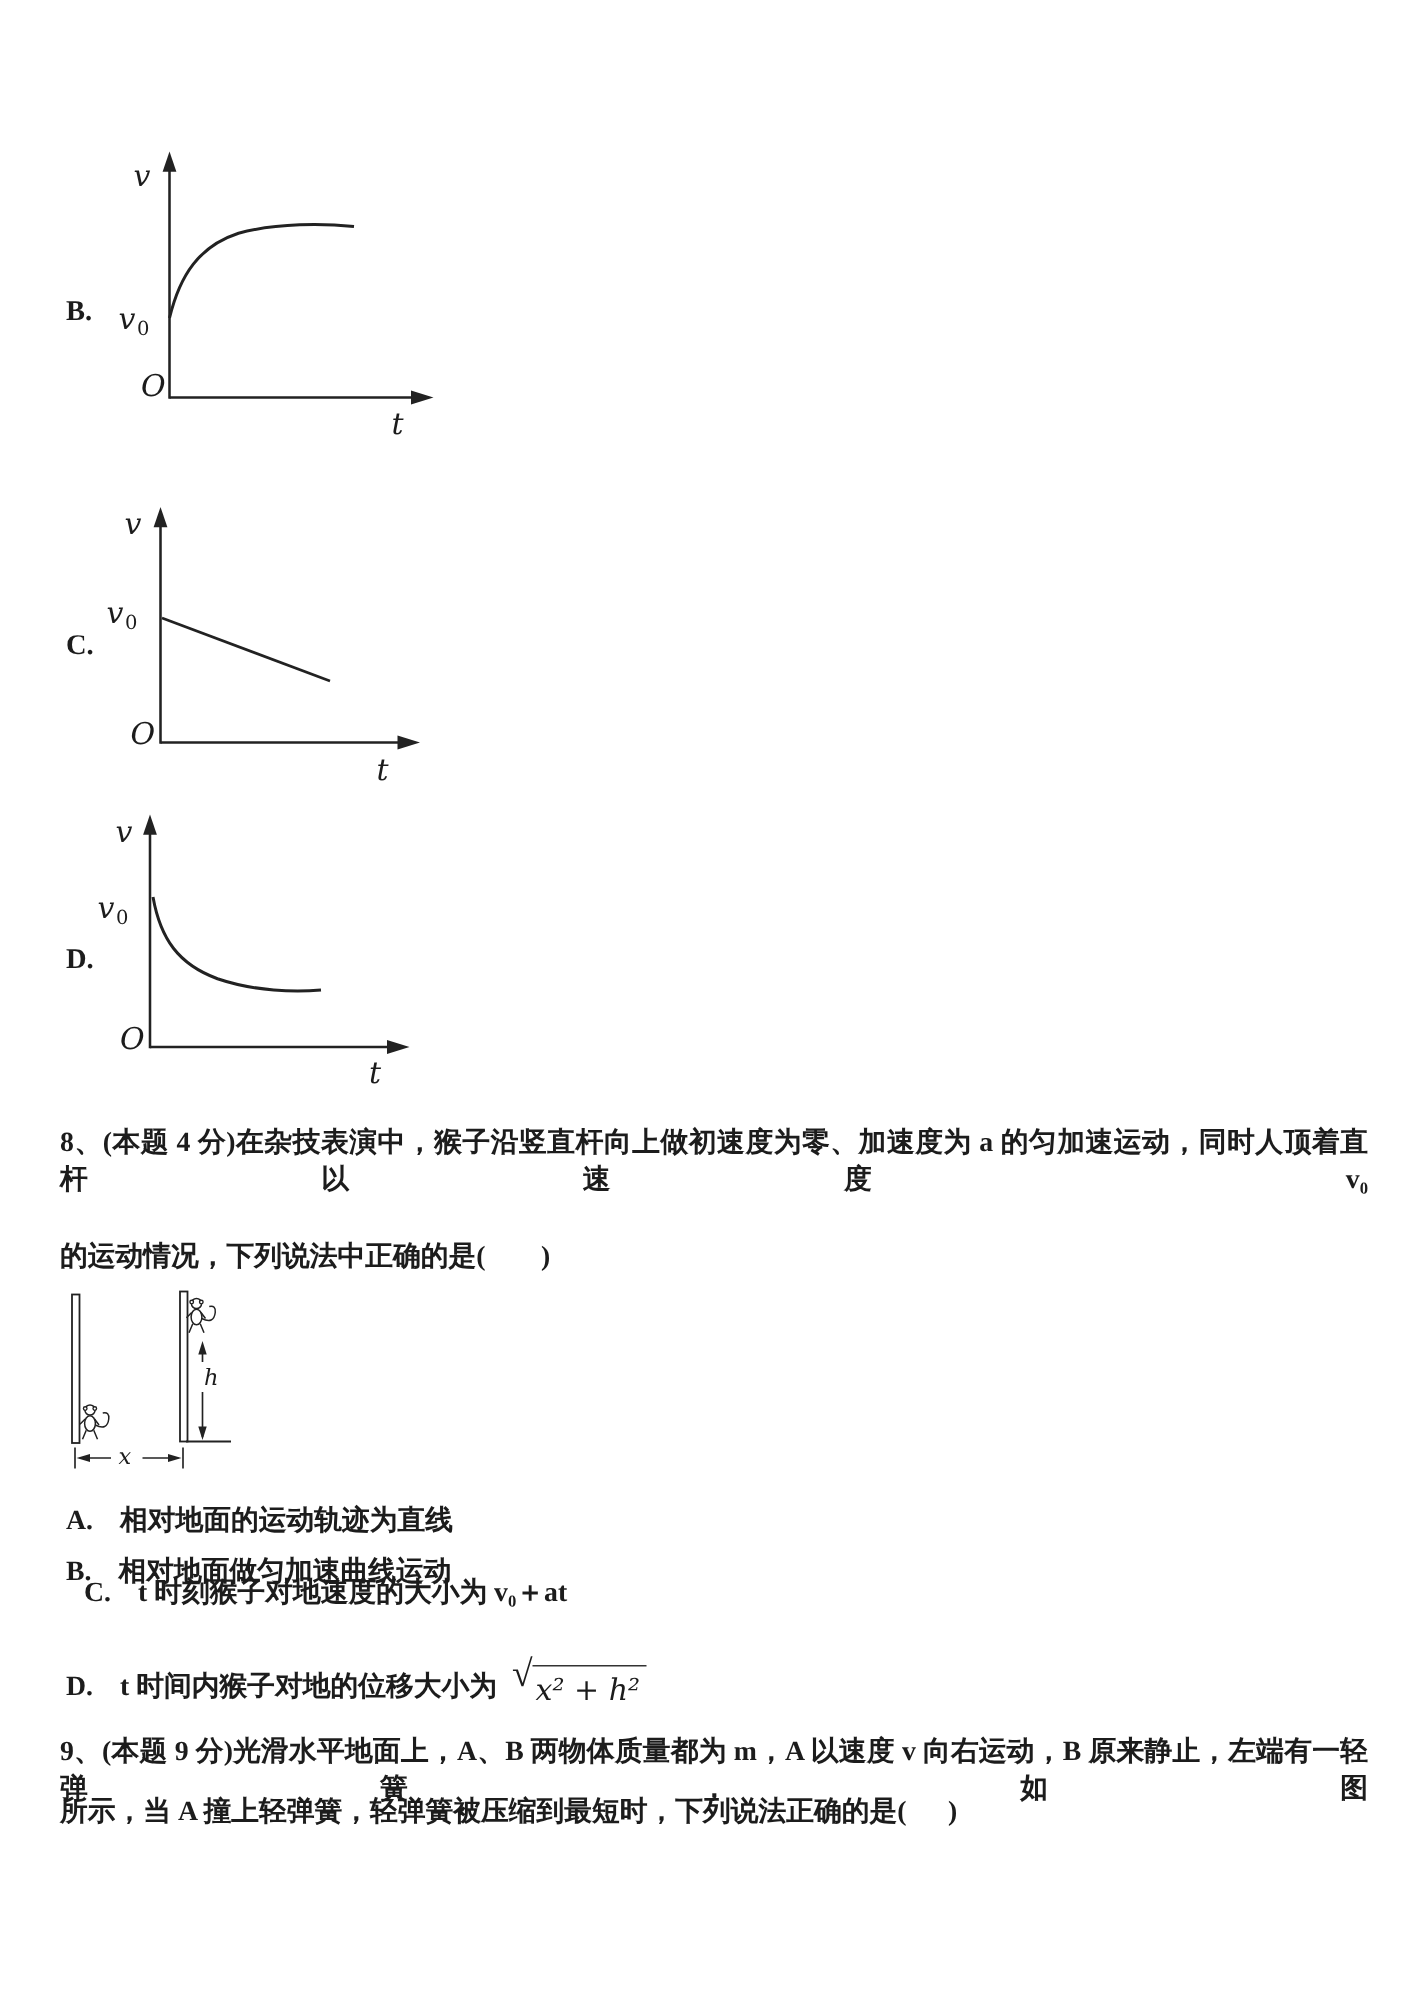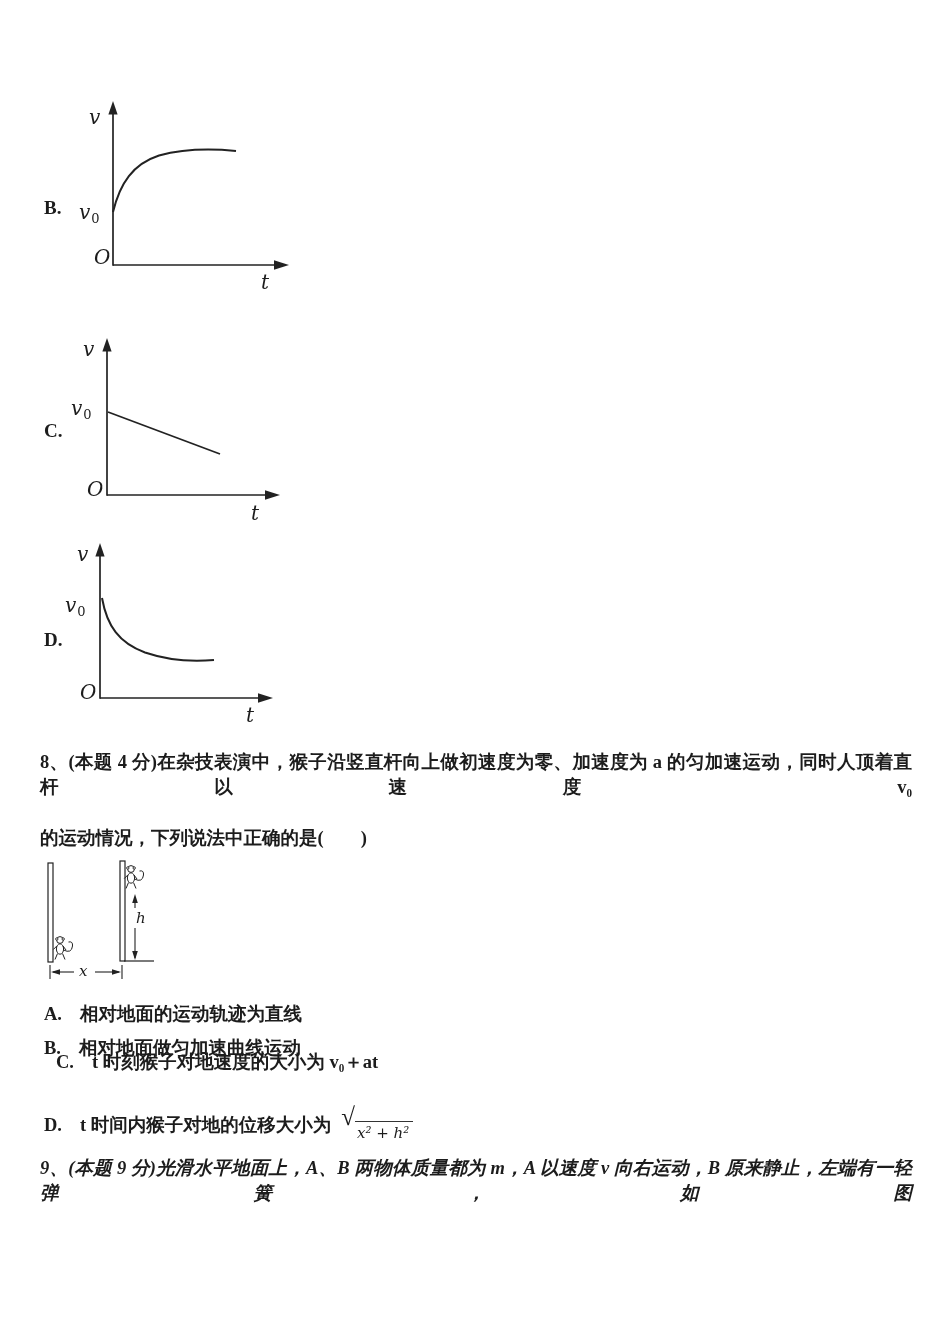--- a/index.html
+++ b/index.html
@@ -12,22 +12,22 @@
   .letter{font-weight:bold;font-size:19px;}
   .glabel{font-style:italic;font-size:20px;font-family:"DejaVu Serif",serif;}
   .v0sub{font-style:normal;font-size:13px;vertical-align:-4px;margin-left:1px;}
   .dimlabel{font-style:italic;font-size:15px;font-family:"DejaVu Serif",serif;background:#fff;padding:0 2px;line-height:1;}
   svg{display:block;}
   .stroke{stroke:#222;fill:none;}
   .fillink{fill:#222;stroke:none;}
   .shape{stroke:#222;fill:#ffffff;}
   .formula{display:inline-flex;align-items:flex-start;}
   .radical{font-size:25px;line-height:1;font-weight:normal;}
-  .radicand{border-top:1.3px solid #333;font-style:italic;font-weight:normal;font-size:15px;
-            font-family:"DejaVu Serif",serif;padding:1px 4px 0 2px;margin-top:17px;line-height:1.4;}
+  .radicand{border-top:1.3px solid #333;font-style:italic;font-weight:normal;font-size:20px;
+            font-family:"DejaVu Serif",serif;padding:1px 4px 0 2px;margin-top:6px;line-height:1.4;}
 </style>
 </head>
 <body>
 
 <div class="page">
 
   <span class="abs letter" style="left:44px;top:197px;">B.</span>
   <svg class="abs" style="left:40px;top:100px;" width="260" height="200">
     <line class="stroke" x1="73" y1="13" x2="73" y2="165.8" stroke-width="1.7"></line>
     <polygon class="fillink" points="73,1 68.4,14.5 77.6,14.5"></polygon>
@@ -127,15 +127,16 @@
   </div>
   <div class="abs" style="left:44px;top:1104px;text-align:center;">
     <span class="cn">D.</span>
     <span class="cn" style="margin-left:14px;">t 时间内猴子对地的位移大小为</span>
     <span class="formula" style="margin-left:6px;vertical-align:6px;">
       <span class="radical">√</span>
       <span class="radicand">x² + h²</span>
     </span>
   </div>
 
-  <div class="abs cn just" style="left:40px;top:1156px;font-style:italic;">9、(本题 9 分)光滑水平地面上，A、B 两物体质量都为 m，A 以速度 v 向右运动，B 原来静止，左端有一轻弹簧，如图</div>
+  <div class="abs cn just" style="left:40px;top:1156px;">9、(本题 9 分)光滑水平地面上，A、B 两物体质量都为 m，A 以速度 v 向右运动，B 原来静止，左端有一轻弹簧，如图</div>
+  <div class="abs cn pre" style="left:40px;top:1196px;">所示，当 A 撞上轻弹簧，轻弹簧被压缩到最短时，下列说法正确的是(      )</div>
 
 </div>
 
 </body></html>

